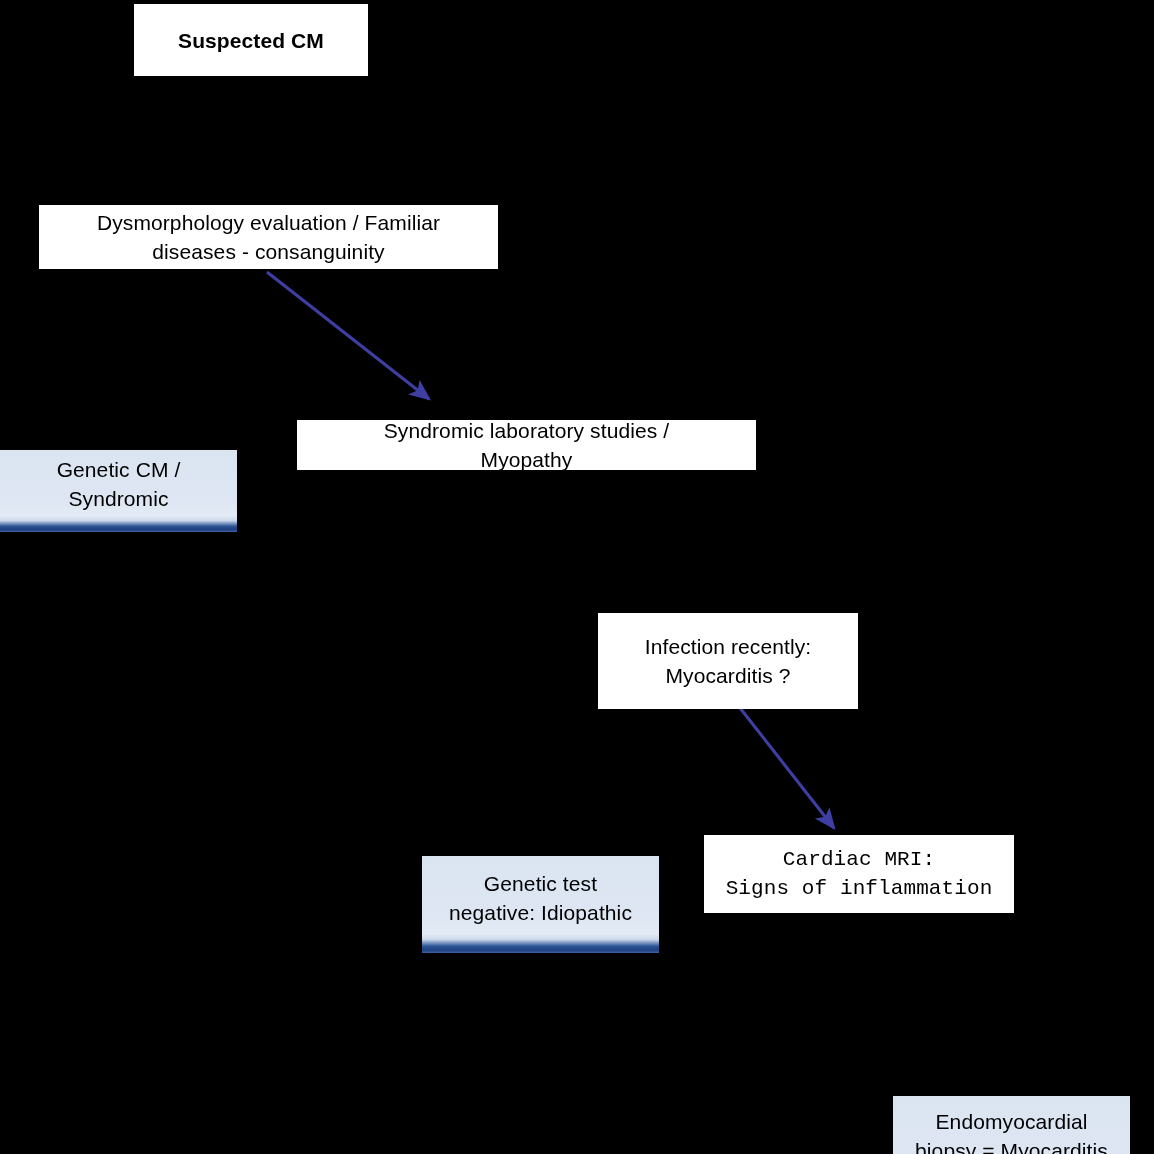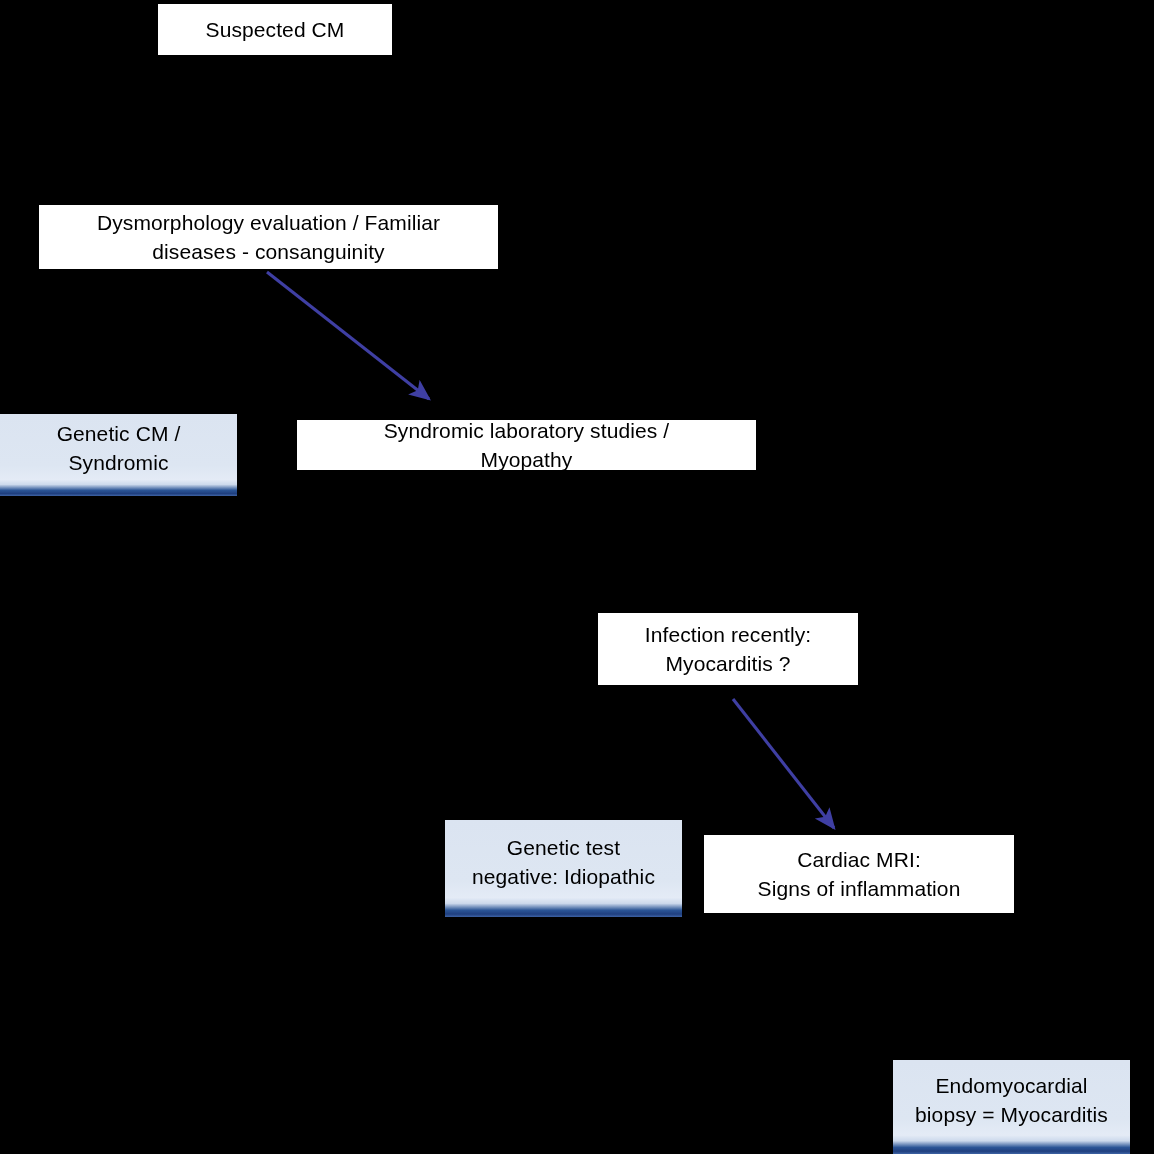--- a/index.html
+++ b/index.html
@@ -28,20 +28,21 @@
     letter-spacing: 0.1px;
     white-space: pre-line;
     overflow: hidden;
   }
   .node.white {
     background: #ffffff;
     border: 0;
   }
   .node.blue {
     background: linear-gradient(to bottom, #dbe4f1 0%, #dde6f2 62%, #e4ebf6 80%, #ccd9ec 86%, #2b5596 93%, #1f3f7f 97%, #3e63a4 100%);
+    margin-top: 36px;
   }
   .node .label {
     display: block;
     padding: 0 6px;
     width: 100%;
   }
   .node.blue .label {
     position: relative;
     top: -7px;
   }
@@ -62,51 +63,51 @@
   <svg class="arrows" viewBox="0 0 1154 1154" xmlns="http://www.w3.org/2000/svg">
     <defs>
       <marker id="ah" markerWidth="8" markerHeight="8" refX="6.2" refY="3" orient="auto" markerUnits="strokeWidth">
         <path d="M0,0 L7,3 L0,6 L1.6,3 z" fill="#3f3fa3"></path>
       </marker>
     </defs>
     <line x1="267" y1="272" x2="429" y2="399" stroke="#3f3fa3" stroke-width="3.1" marker-end="url(#ah)"></line>
     <line x1="733" y1="699" x2="834" y2="828" stroke="#3f3fa3" stroke-width="3.1" marker-end="url(#ah)"></line>
   </svg>
 
-  <div class="node white" style="left:158px; top:4px; width:234px; height:51px;">
+  <div class="node white" style="left:134px; top:4px; width:234px; height:72px;font-weight:bold;">
     <span class="label">Suspected CM</span>
   </div>
 
   <div class="node white" style="left:39px; top:205px; width:459px; height:64px;">
     <span class="label">Dysmorphology evaluation / Familiar
 diseases - consanguinity</span>
   </div>
 
   <div class="node blue" style="left:0px; top:414px; width:237px; height:82px;">
     <span class="label">Genetic CM /
 Syndromic</span>
   </div>
 
   <div class="node white" style="left:297px; top:420px; width:459px; height:50px;">
     <span class="label">Syndromic laboratory studies /
 Myopathy</span>
   </div>
 
 
-  <div class="node white" style="left:598px; top:613px; width:260px; height:72px;">
+  <div class="node white" style="left:598px; top:613px; width:260px; height:96px;">
     <span class="label">Infection recently:
 Myocarditis ?</span>
   </div>
 
-  <div class="node blue" style="left:445px; top:820px; width:237px; height:97px;">
+  <div class="node blue" style="left:422px; top:820px; width:237px; height:97px;">
     <span class="label">Genetic test
 negative: Idiopathic</span>
   </div>
 
-  <div class="node white" style="left:704px; top:835px; width:310px; height:78px;">
+  <div class="node white" style="left:704px; top:835px; width:310px; height:78px;font-family:Liberation Mono, monospace;">
     <span class="label">Cardiac MRI:
 Signs of inflammation</span>
   </div>
 
   <div class="node blue" style="left:893px; top:1060px; width:237px; height:94px;">
     <span class="label">Endomyocardial
 biopsy = Myocarditis</span>
   </div>
 
 </div>

